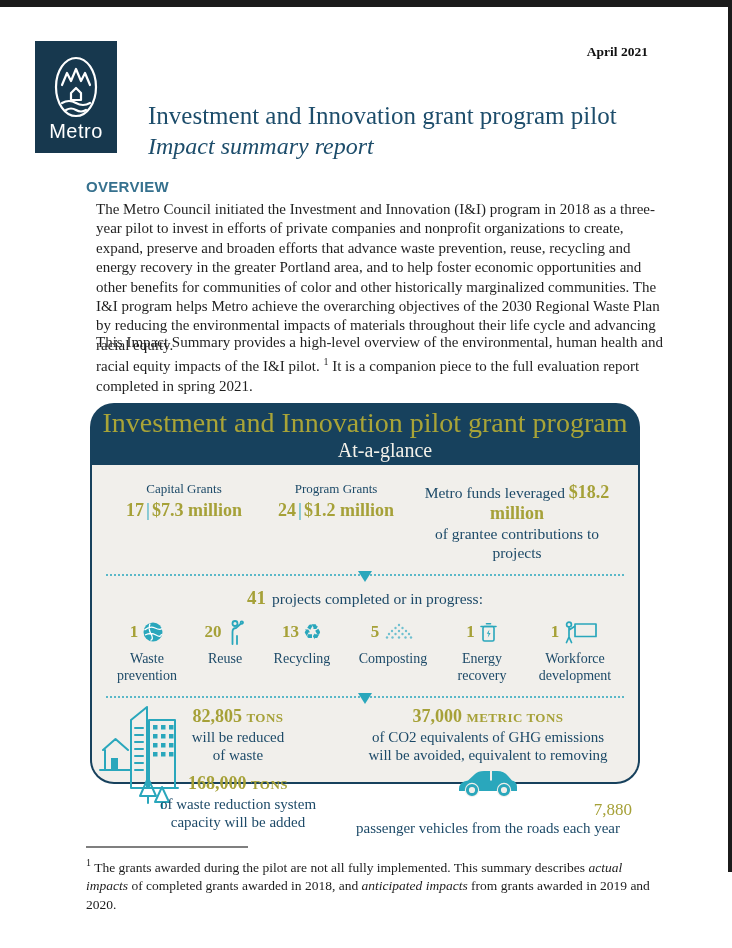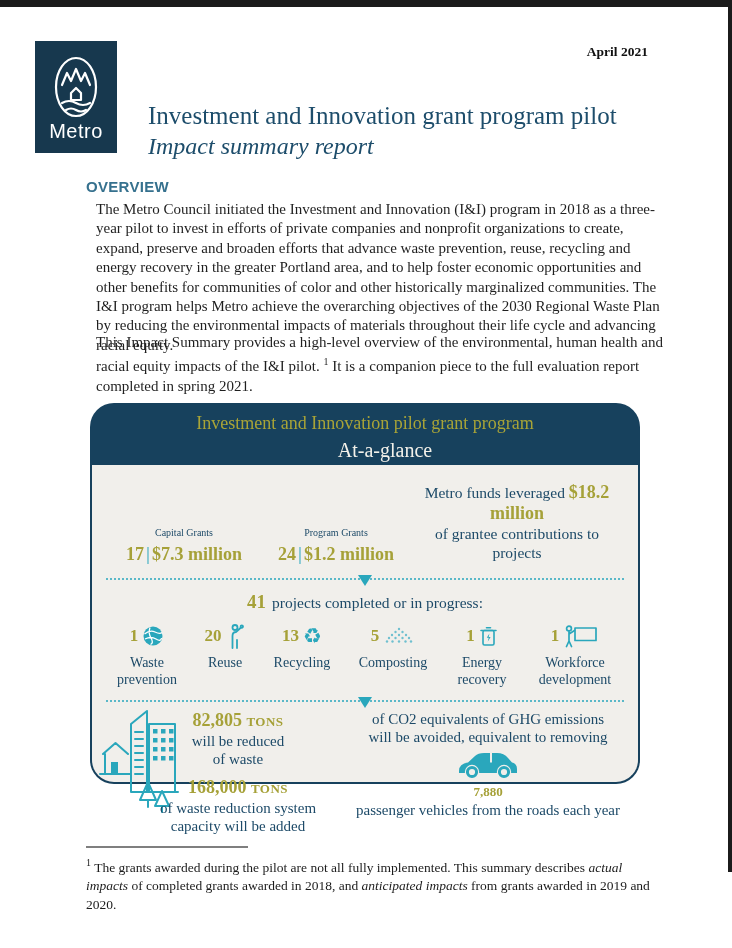--- a/index.html
+++ b/index.html
@@ -23,27 +23,27 @@
            font-weight:700;font-size:15px;color:#36718e;letter-spacing:.3px;}
   .para{position:absolute;left:96px;width:568px;font-size:15px;line-height:19.4px;color:#1f1f1f;}
   .p1{top:200px;}
   .p2{top:333px;}
   sup{font-size:10px;}
 
   
   .ig{position:absolute;left:90px;top:403px;width:550px;}
   .ig-header{height:62px;background:#17415d;border-radius:24px 24px 0 0;text-align:center;
              padding-top:6px;box-sizing:border-box;}
-  .ig-title{font-size:18px;color:#a9a437;line-height:28px;font-weight:500;}
+  .ig-title{font-size:28px;color:#a9a437;line-height:28px;font-weight:500;}
   .ig-subtitle{font-size:20px;color:#f3f1ea;line-height:26px;font-weight:500;padding-left:40px;}
   .ig-body{background:#f1efeb;border:2px solid #17415d;border-top:none;
            border-radius:0 0 24px 24px;height:319px;box-sizing:border-box;position:relative;}
   .row1{display:flex;padding:14px 16px 0 16px;}
   .gcol{width:152px;text-align:center;}
-  .glabel{font-size:10px;color:#1d4a68;line-height:19px;margin-top:44px;}
+  .glabel{font-size:13px;color:#1d4a68;line-height:19px;}
   .gvalue{font-size:18px;font-weight:700;color:#a6a138;line-height:24px;}
   .pipe{color:#56b7c8;font-weight:700;padding:0 2px;}
   .lcol{flex:1;text-align:center;padding-top:3px;}
   .lline1{font-size:15.5px;color:#1d4a68;line-height:21px;}
   .lamount{font-size:18px;font-weight:700;color:#a6a138;}
   .lline2{font-size:15.5px;color:#1d4a68;line-height:19px;}
   .divider{position:relative;border-top:2px dotted #5ab8c8;margin:12px 14px 0 14px;height:0;}
   .tri{position:absolute;top:-5px;left:50%;transform:translateX(-50%);width:0;height:0;
        border-left:7px solid transparent;border-right:7px solid transparent;border-top:11px solid #2aa7bc;}
   .proj-line{text-align:center;margin-top:11px;font-size:15.5px;color:#1d4a68;}
@@ -56,21 +56,21 @@
   .recycle-glyph{font-family:"DejaVu Sans",sans-serif;font-size:21px;color:#2aa7bc;line-height:22px;}
   .stats{position:relative;height:128px;margin-top:2px;}
   .city-icon{position:absolute;left:6px;top:2px;}
   .stat-left{position:absolute;left:56px;top:6px;width:180px;text-align:center;}
   .stat-right{position:absolute;left:252px;top:6px;width:288px;text-align:center;}
   .stat-value{font-size:18px;font-weight:700;color:#a6a138;line-height:20px;white-space:nowrap;text-align:center;}
   .stat-unit{font-size:13px;letter-spacing:.5px;}
   .stat-line{font-size:15px;color:#1d4a68;line-height:18px;white-space:nowrap;}
   .stat-gap{height:9px;}
   .car-wrap{height:34px;margin-top:2px;}
-  .veh-value{font-size:13px;font-weight:700;color:#a6a138;line-height:19px;}
+  .veh-value{font-size:17px;font-weight:400;color:#a6a138;line-height:19px;text-align:right;}
 
   
   .fn-rule{position:absolute;left:86px;top:846px;width:162px;border-top:2px solid #7f7f7f;}
   .footnote{position:absolute;left:86px;top:854px;width:568px;font-size:13.5px;line-height:18.5px;color:#1c1c1c;}
   .footnote i{font-style:italic;}
   .page-num{position:absolute;left:616px;top:901px;font-size:18px;font-weight:600;color:#1c1c1c;margin-top:48px;}
 
   svg{display:block;}
 </style>
 </head>
@@ -262,20 +262,21 @@
           <div class="stat-value"><span>82,805</span> <span class="stat-unit">TONS</span></div>
           <div class="stat-line">will be reduced</div>
           <div class="stat-line">of waste</div>
           <div class="stat-gap"></div>
           <div class="stat-value"><span>168,000</span> <span class="stat-unit">TONS</span></div>
           <div class="stat-line">of waste reduction system</div>
           <div class="stat-line">capacity will be added</div>
         </div>
 
         <div class="stat-right">
+          <div class="stat-value"><span>37,000</span> <span class="stat-unit">METRIC TONS</span></div>
           <div class="stat-line">of CO2 equivalents of GHG emissions</div>
           <div class="stat-line">will be avoided, equivalent to removing</div>
           <div class="car-wrap">
             <svg width="66" height="32" viewBox="0 0 66 32" style="margin:0 auto;">
               <path d="M4 23 Q4 15.5 13 14.5 L20 8 Q23 5 29 5 H42 Q49 5 53 10 L57 14.5 Q62 15.5 62 21 V25 H4 Z" fill="#2aa7bc"></path>
               <path d="M36 5 V14.5" stroke="#f1efeb" stroke-width="2"></path>
               <circle cx="17" cy="24" r="7.2" fill="#f1efeb"></circle>
                 <circle cx="17" cy="24" r="4.6" fill="none" stroke="#2aa7bc" stroke-width="3"></circle>
               <circle cx="49" cy="24" r="7.2" fill="#f1efeb"></circle>
                 <circle cx="49" cy="24" r="4.6" fill="none" stroke="#2aa7bc" stroke-width="3"></circle>

